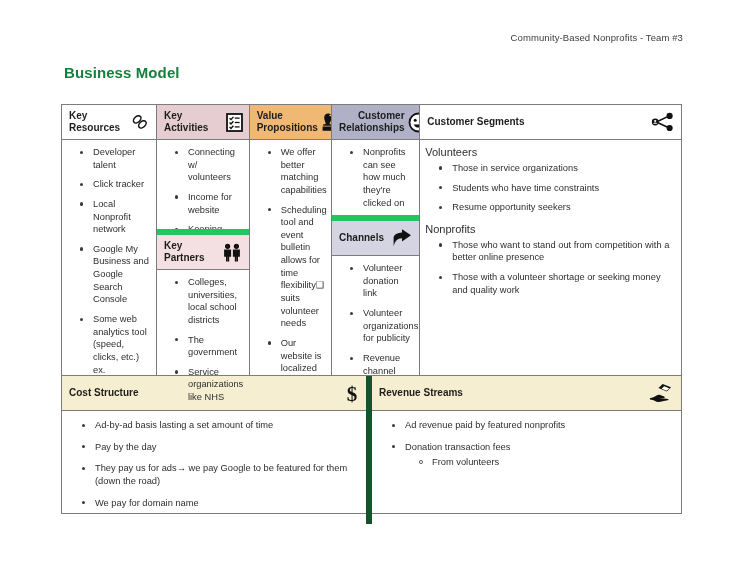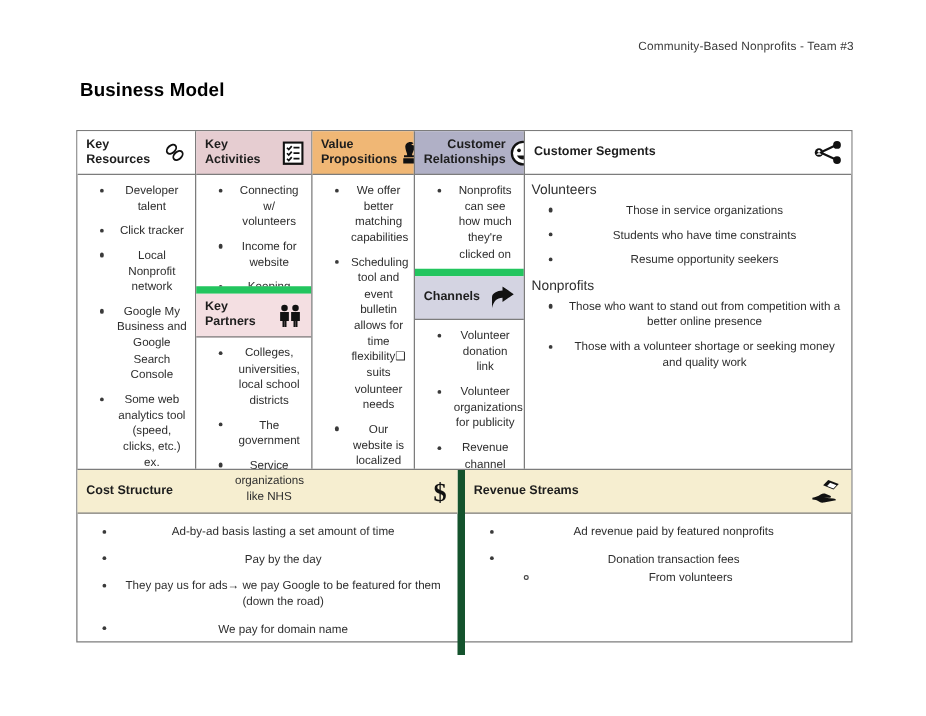--- a/index.html
+++ b/index.html
@@ -30,21 +30,21 @@
     color: #3c3c3c;
     letter-spacing: 0.1px;
   }
 
   .page-title {
     position: absolute;
     top: 64px;
     left: 64px;
     font-size: 15px;
     font-weight: bold;
-    color: #000000;
+    color: #15803d;
     letter-spacing: 0.1px;
   }
 
   
   .canvas {
     position: absolute;
     left: 61px;
     top: 104px;
     width: 621px;
     height: 410px;
@@ -121,21 +121,20 @@
     display: flex;
     flex-direction: column;
     flex: 1 1 auto;
     box-sizing: border-box;
   }
 
   ul.items {
     list-style: none;
     margin: 0;
     padding: 0 0 0 12px;
-    text-align: center;
   }
   ul.items > li {
     position: relative;
     font-size: 9.3px;
     line-height: 1.36;
     color: #2e2e2e;
     margin: 0 0 7px 0;
     padding-left: 13px;
   }
   ul.items > li::before {

